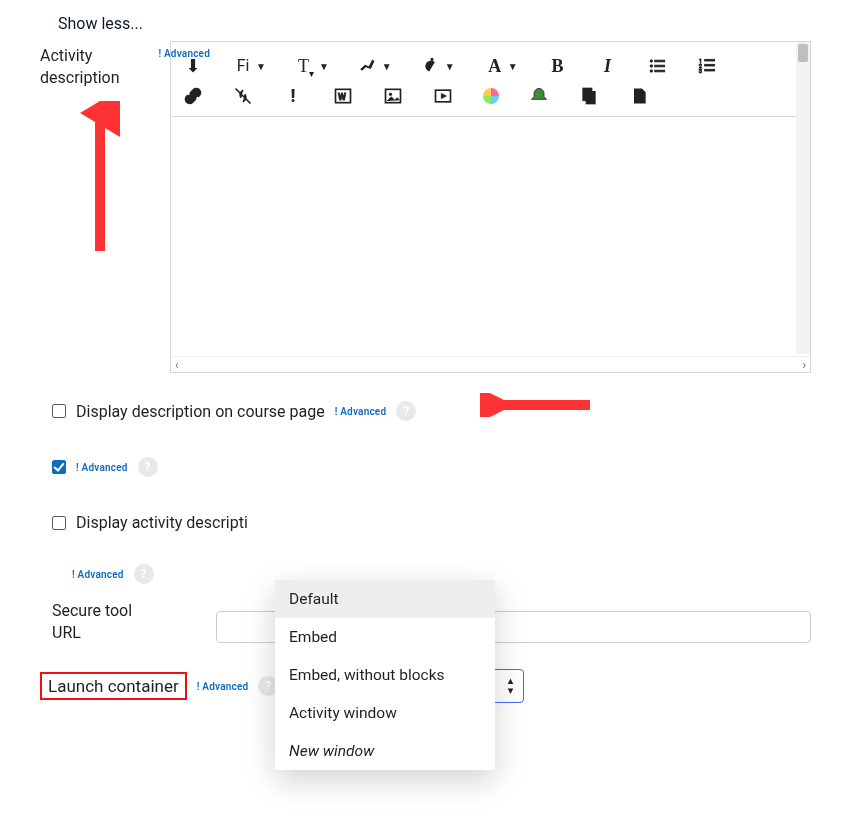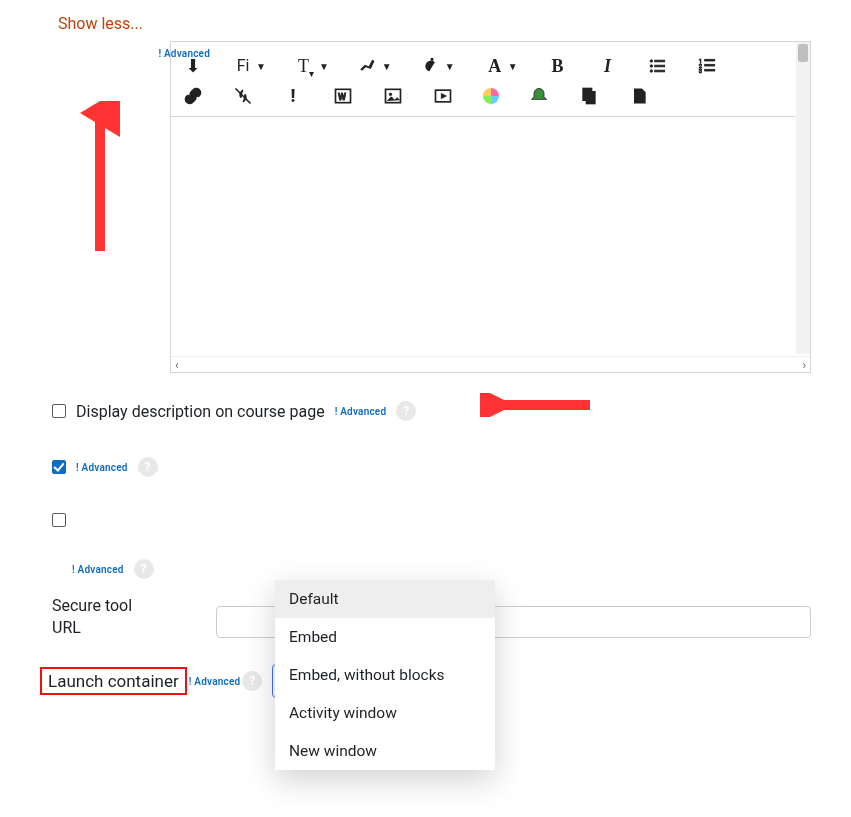--- a/index.html
+++ b/index.html
@@ -5,21 +5,21 @@
   * { box-sizing: border-box; }
   body {
     font-family: -apple-system, "Segoe UI", Roboto, Arial, sans-serif;
     font-size: 15px;
     color: #1d2125;
     margin: 0;
     padding: 10px 40px 20px 40px;
     width: 851px;
   }
   .show-less {
-    color: #c2410c;
+    color: #0f172a;
     font-size: 16px;
     padding: 4px 0 8px 18px;
     cursor: pointer;
   }
   .field-row {
     display: flex;
     align-items: flex-start;
     padding-bottom: 10px;
   }
   .label-col {
@@ -139,21 +139,21 @@
     height: 32px;
     border: 1px solid #ccc;
     border-radius: 4px;
     padding: 4px 8px;
     font-size: 15px;
     background:#fff;
     overflow: hidden;
   }
   
   .select-row {
-    display: flex; align-items: center; gap: 2px;
+    display: flex; align-items: center; gap: 10px;
     padding: 18px 0 8px 0;
   }
   .select-row .lbl {
     font-size: 17px;
     padding-right: 6px;
   }
   .red-box {
     border: 2px solid #e11;
     padding: 2px 6px;
   }
@@ -190,20 +190,21 @@
   .arrow-svg { position:absolute; pointer-events:none; }
   .cursor-svg { position:absolute; pointer-events:none; }
 </style>
 </head>
 <body>
 
 <div class="show-less">Show less...</div>
 
 <div class="field-row" style="position:relative;">
   <div class="label-col">
+    <span>Activity description</span>
     <span class="adv-badge abs">Advanced</span>
   </div>
 
   <div class="editor-wrap">
     <div class="toolbar">
       <span class="tbtn">
           <span class="glyph">⬇</span>
         </span>
       <span class="tbtn">
           <span class="glyph" style="font-size:16px;">Fi</span>
@@ -351,20 +352,21 @@
 </div>
 
 <div class="chk-row">
   <span class="chkbox checked"></span>
   <span class="adv-badge">Advanced</span>
   <span class="help-dot">?</span>
 </div>
 
 <div class="chk-row">
   <span class="chkbox"></span>
+  <span>Display activity descripti</span>
 </div>
 
 <div class="input-row" style="align-items:center; margin-top:6px;">
   <div style="width:10px;"></div>
   <span class="adv-badge">Advanced</span>
   <span class="help-dot">?</span>
   <div style="width:16px;"></div>
 </div>
 <div class="input-row" style="align-items:flex-end;">
   <div class="label-col" style="width:100px; line-height:1.35;">
@@ -386,14 +388,14 @@
   <svg class="cursor-svg" style="left:348px; top:32px;" width="18" height="22">
     <polygon points="1,1 1,16 5,12 8,19 11,18 8,11 14,11" fill="#fff" stroke="#000" stroke-width="1"></polygon>
   </svg>
 </div>
 
 <div class="dropdown">
   <div class="dd-item sel">Default</div>
   <div class="dd-item">Embed</div>
   <div class="dd-item">Embed, without blocks</div>
   <div class="dd-item">Activity window</div>
-  <div class="dd-item" style="position:relative;">New window</div>
+  <div class="dd-item" style="position:relative;font-style:italic;">New window</div>
 </div>
 
 </body></html>

